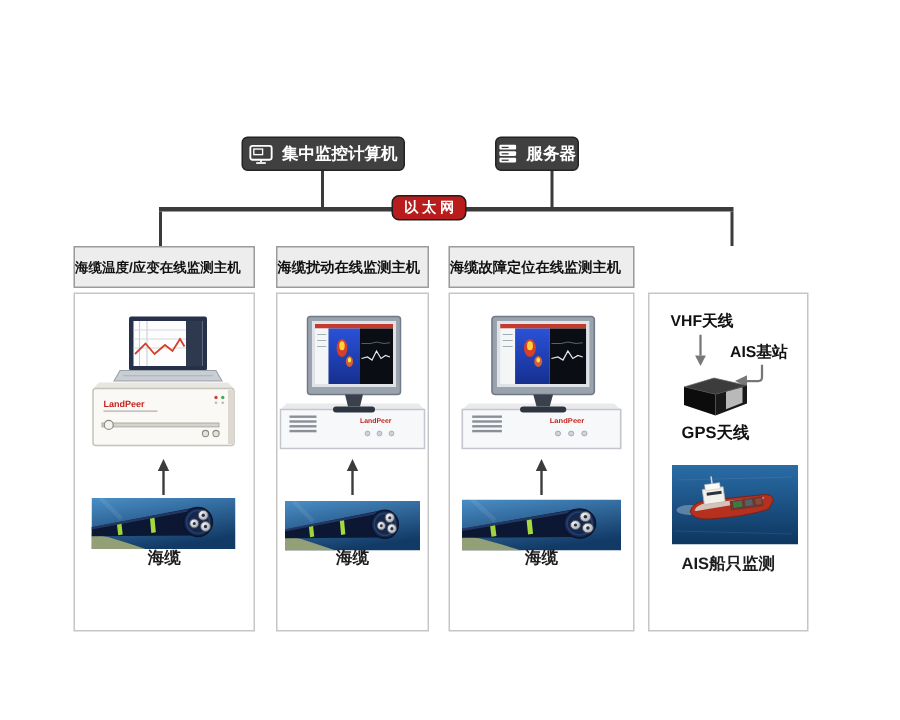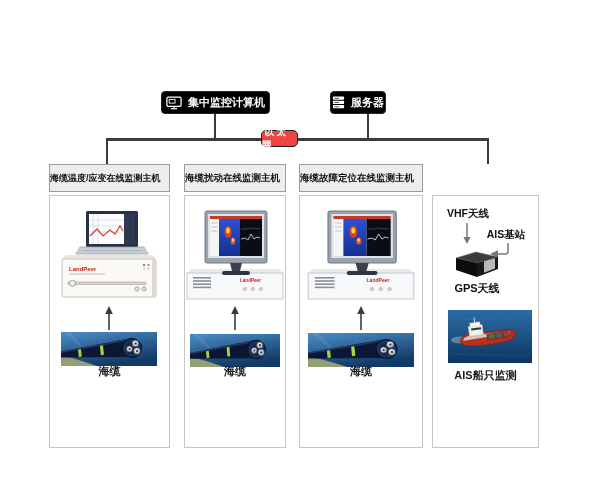--- a/index.html
+++ b/index.html
@@ -1,31 +1,31 @@
 <!DOCTYPE html>
 <html><head>
 <meta charset="utf-8">
 <style>
   html,body{margin:0;padding:0;background:#ffffff;}
   .canvas{position:relative;width:600px;height:480px;background:#ffffff;
           font-family:"Liberation Sans",sans-serif;overflow:hidden;}
-  .node{position:absolute;background:#000000;border:1px solid #232323;border-radius:4px;
+  .node{position:absolute;background:#404040;border:1px solid #232323;border-radius:4px;
         color:#fff;display:flex;align-items:center;justify-content:center;gap:6px;
         font-weight:bold;font-size:11px;box-sizing:border-box;}
   .line{position:absolute;background:#3b3b3b;}
-  .eth-label{position:absolute;left:261px;top:130px;width:37px;height:17px;background:#ef4444;
+  .eth-label{position:absolute;left:261px;top:130px;width:50px;height:17px;background:#b91c1c;
         border:1px solid #1e1e1e;border-radius:5px;color:#fff;font-size:9.5px;font-weight:bold;
         display:flex;align-items:center;justify-content:center;letter-spacing:2.5px;text-indent:2.5px;
         box-sizing:border-box;z-index:3;}
   .column{position:absolute;top:164px;height:226px;}
   .col-header{height:28px;background:#ededed;border:1px solid #9b9b9b;box-sizing:border-box;
         display:flex;align-items:center;justify-content:flex-start;font-weight:bold;font-size:9.5px;
         color:#111;white-space:nowrap;overflow:visible;}
   .col-header.f9{font-size:9px;}
-  .col-body{position:absolute;left:0;right:0;top:31px;height:253px;background:#fff;
+  .col-body{position:absolute;left:0;right:0;top:31px;height:226px;background:#fff;
         border:1px solid #c6c6c6;box-sizing:border-box;}
   .abs{position:absolute;}
   .caption{position:absolute;left:0;right:0;text-align:center;font-size:11px;font-weight:bold;color:#1d1d1d;}
   .small-label{position:absolute;font-size:10.5px;font-weight:bold;color:#111;
         white-space:nowrap;text-align:center;}
 </style>
 </head>
 <body>
 
 <div class="canvas">

